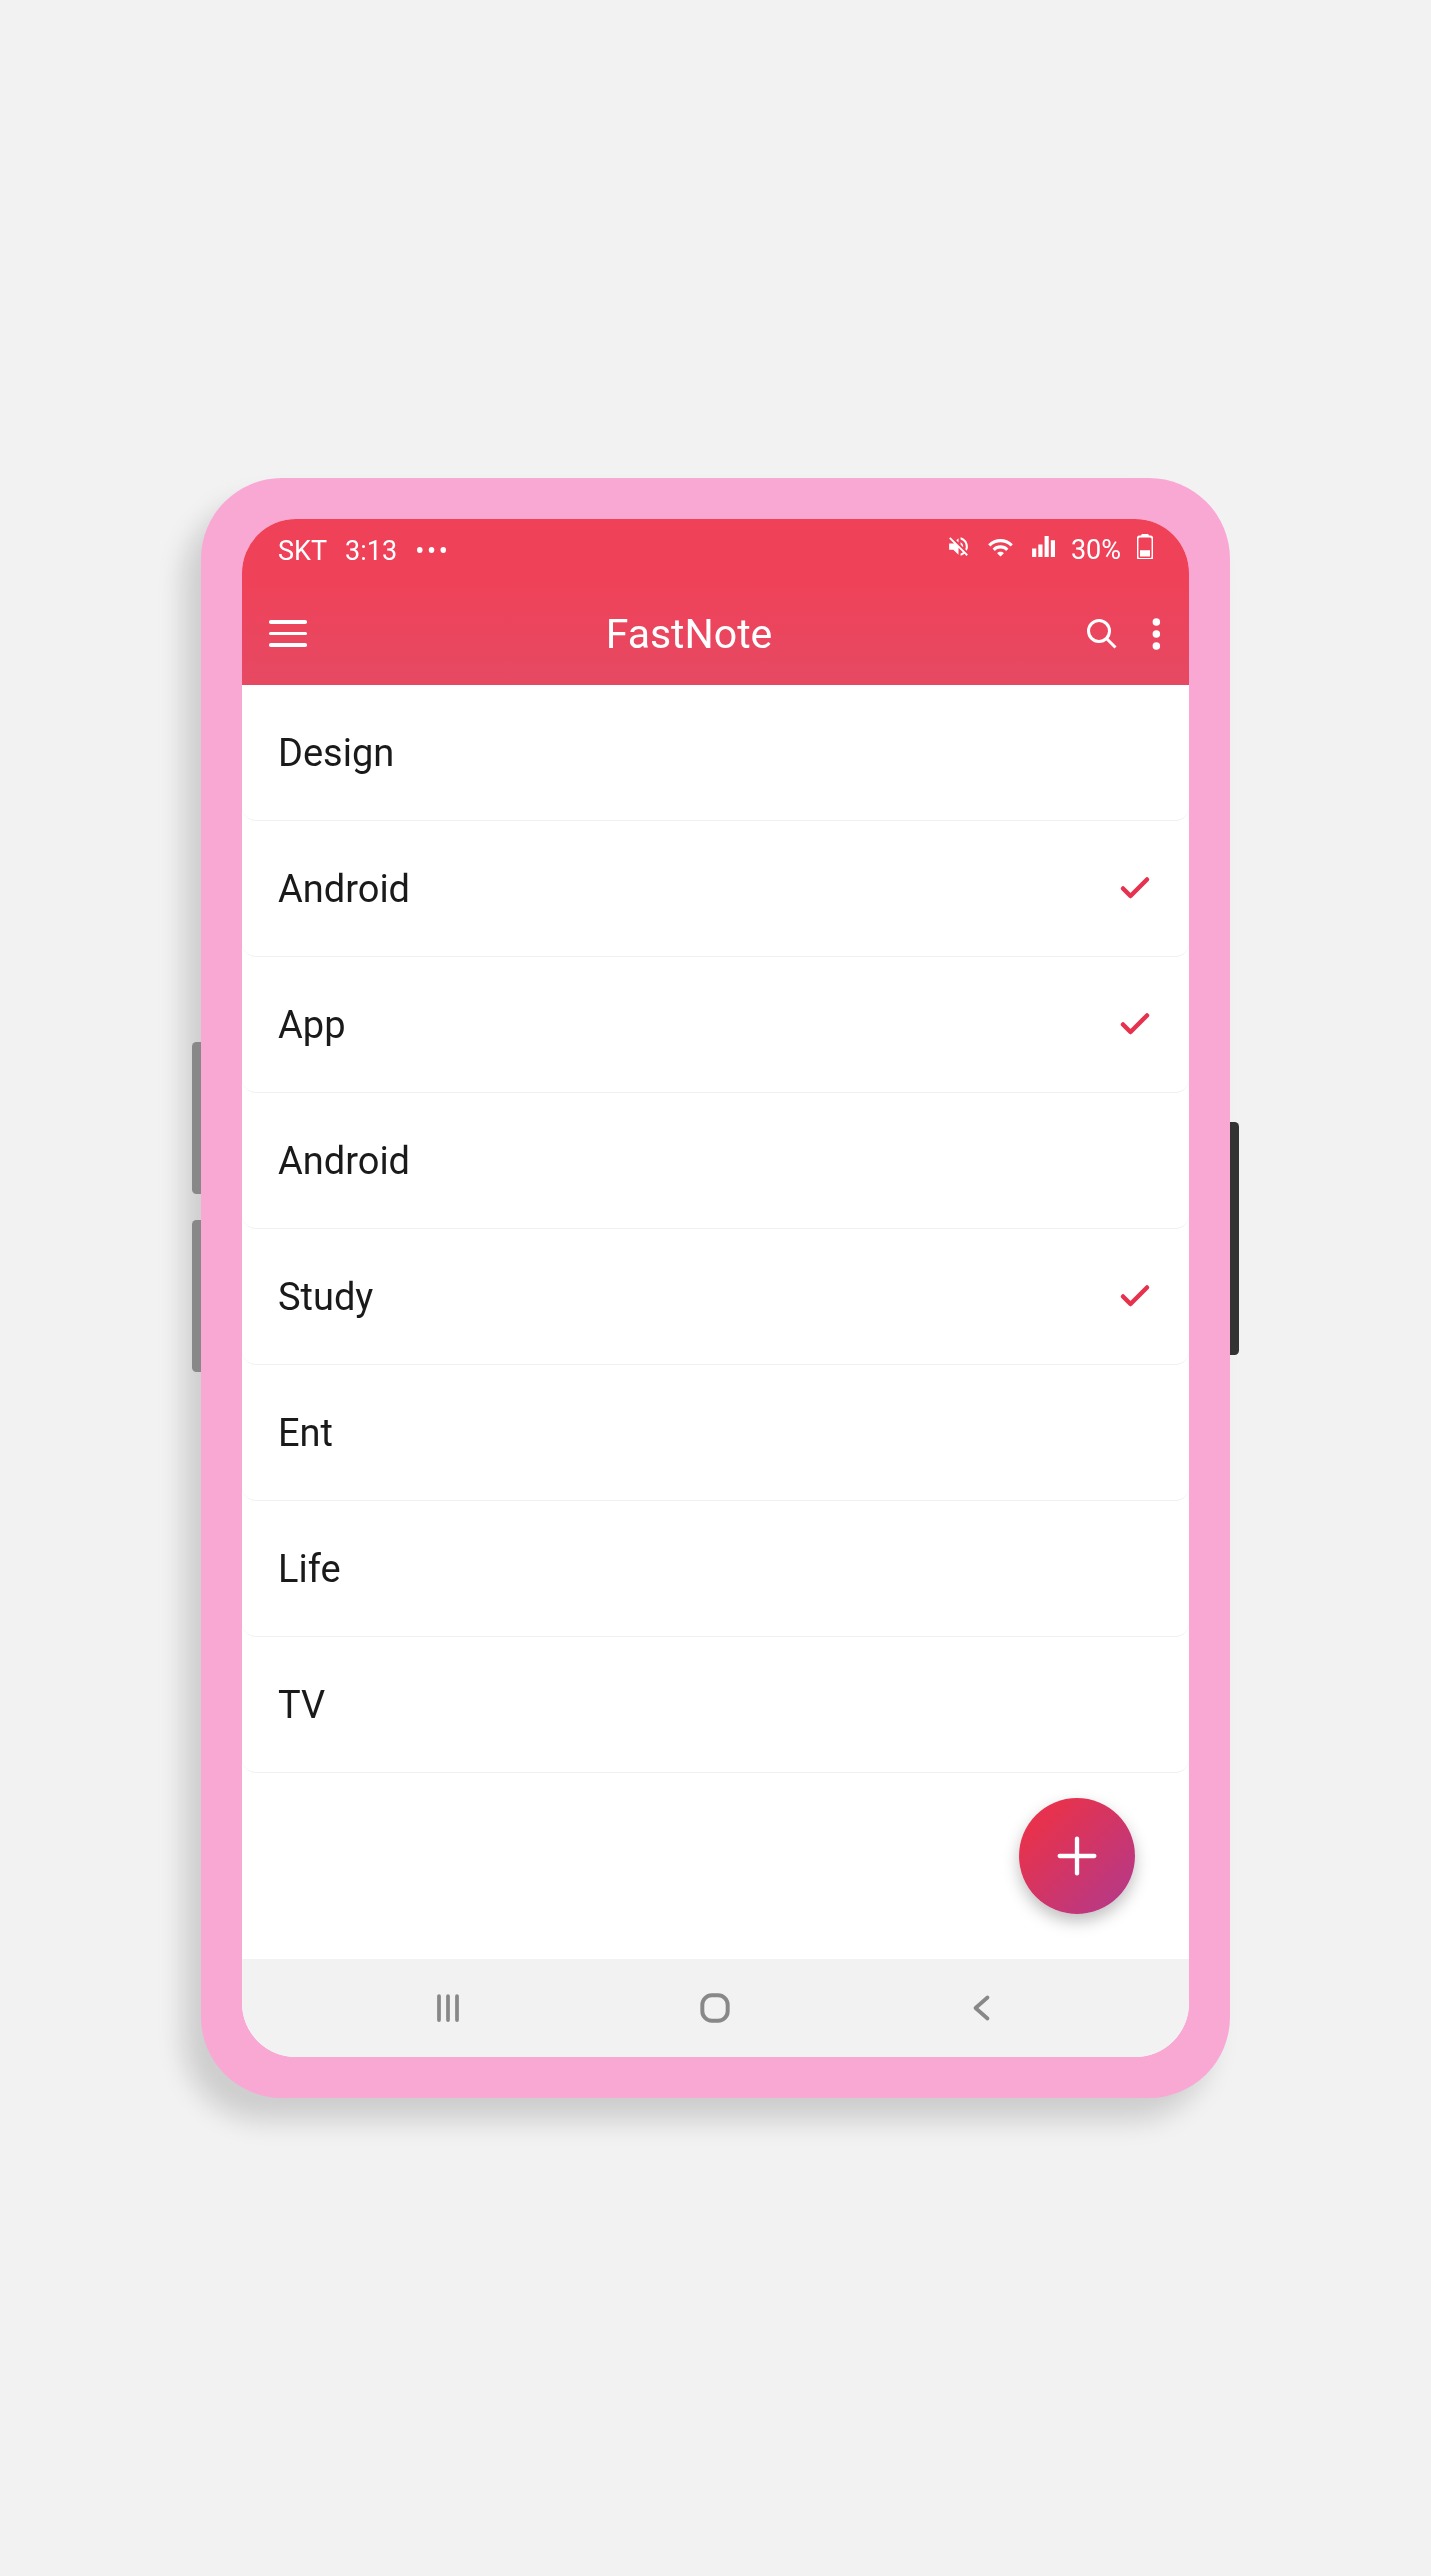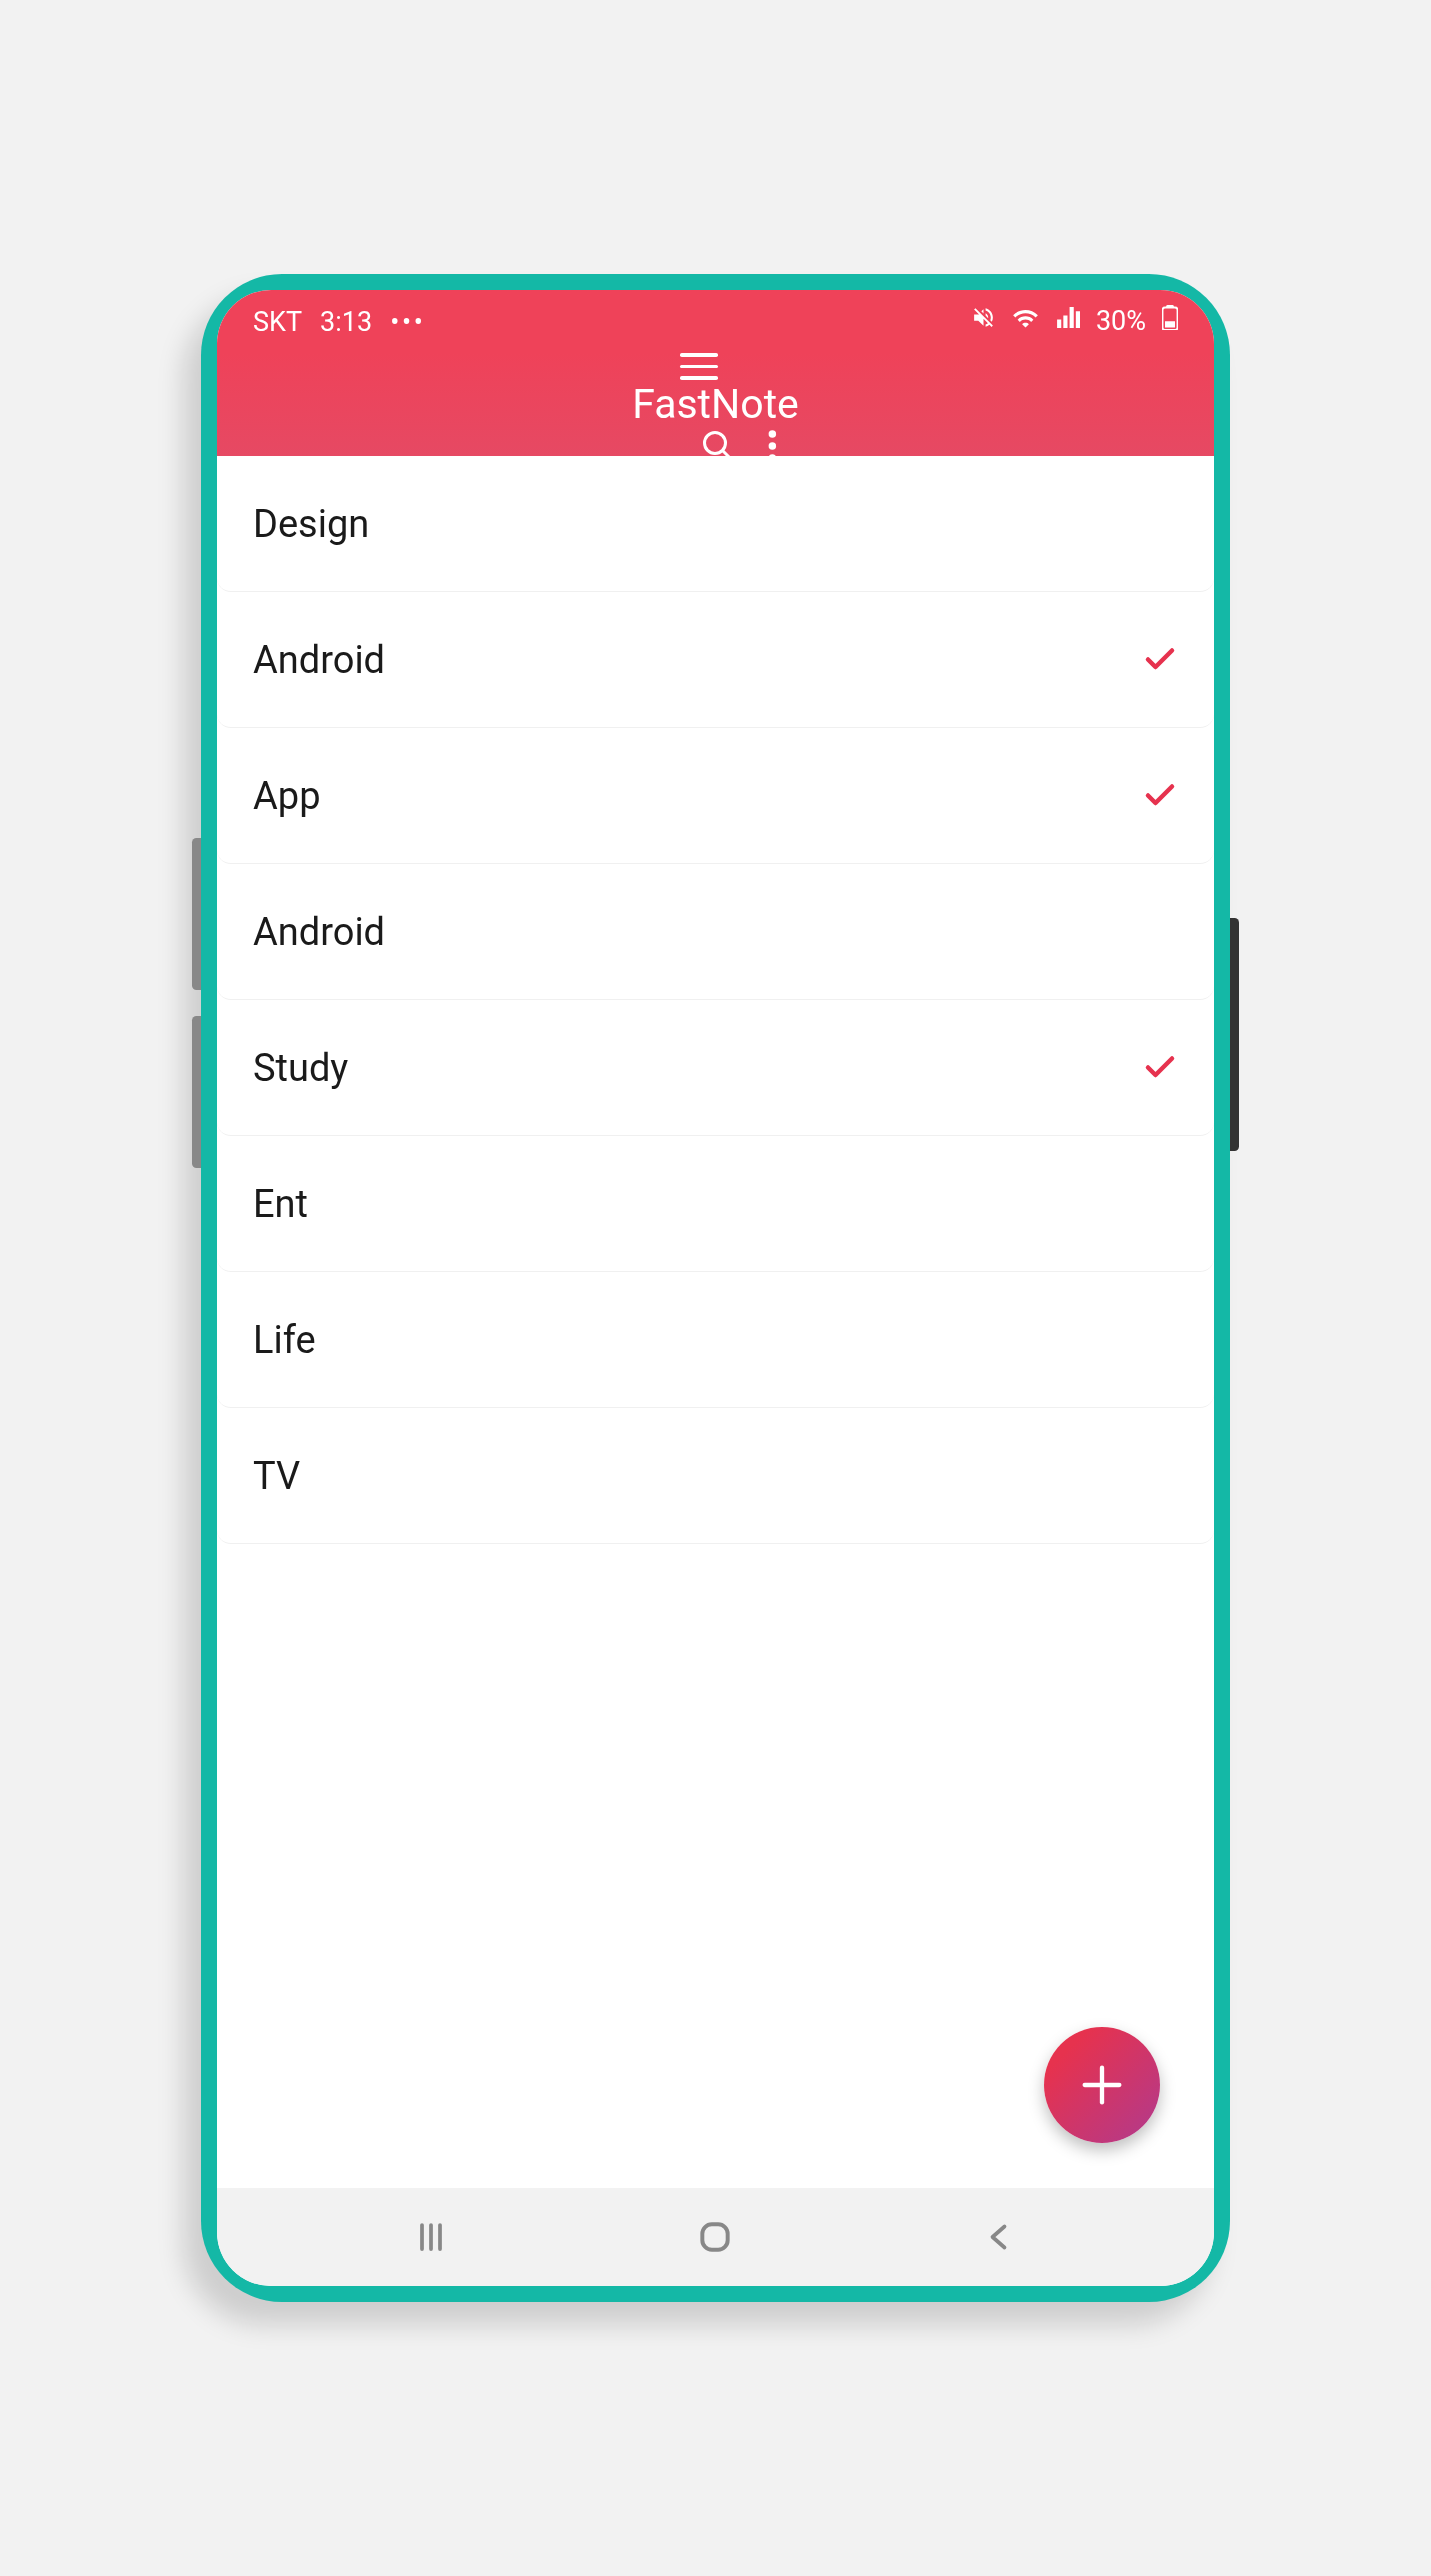--- a/index.html
+++ b/index.html
@@ -7,24 +7,24 @@
     background: #f2f2f2;
     font-family: -apple-system, BlinkMacSystemFont, 'Segoe UI', Roboto, sans-serif;
     display: flex;
     justify-content: center;
     align-items: center;
     min-height: 2576px;
     width: 1431px;
   }
   .phone-frame {
     width: 1029px;
-    height: 2028px;
-    background: #14b8a6;
+    height: 1620px;
+    background: #f9a8d4;
     border-radius: 81px;
-    padding: 16px;
+    padding: 41px;
     position: relative;
     box-shadow: -18px 22.4px 27px rgba(0,0,0,0.15);
   }
   .screen {
     width: 100%;
     height: 100%;
     background: #fff;
     border-radius: 54px;
     overflow: hidden;
     position: relative;
@@ -45,21 +45,20 @@
   .status-right { display: flex; align-items: flex-start; gap: 16px; }
   .status-dots { letter-spacing: 2.7px; }
   .app-bar {
     height: 103px;
     background: linear-gradient(to bottom, #ef4259, #e64963);
     display: flex;
     align-items: center;
     justify-content: space-between;
     padding: 0 27px;
     color: #fff;
-    flex-direction: column;
   }
   .app-bar-left {
     width: 72px;
     display: flex;
     justify-content: flex-start;
   }
   .app-bar-right {
     width: 125px;
     display: flex;
     justify-content: flex-end;

